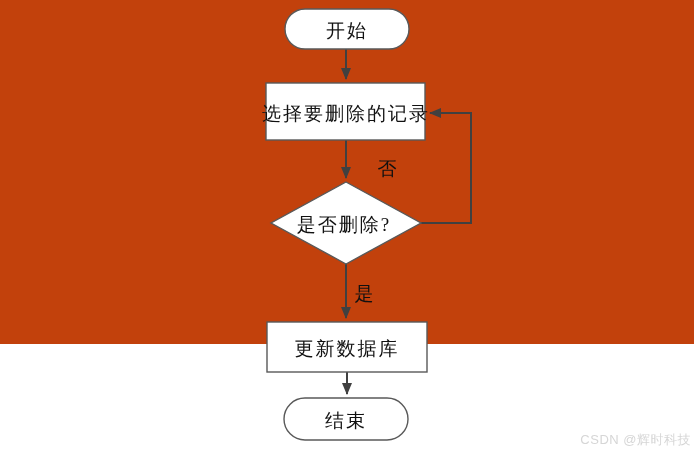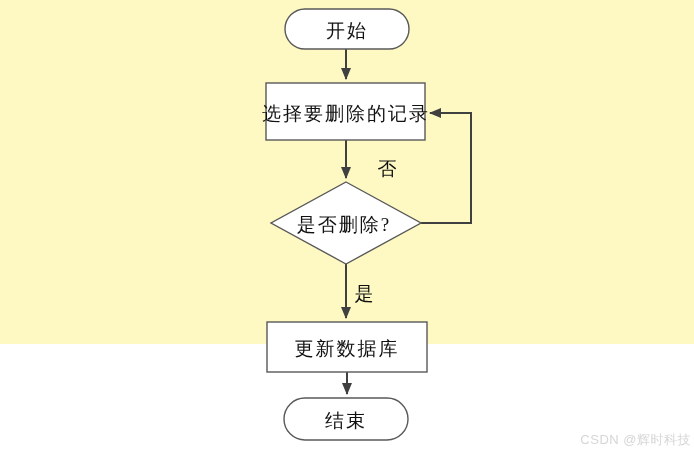--- a/index.html
+++ b/index.html
@@ -8,21 +8,21 @@
     background: #ffffff;
     width: 694px;
     height: 452px;
     overflow: hidden;
     font-family: "Liberation Serif", "DejaVu Serif", serif;
   }
   .canvas-wrap {
     position: relative;
     width: 694px;
     height: 344px;
-    background: #fef9c3;
+    background: #c2410c;
   }
   svg { display: block; }
   .node-shape {
     fill: #ffffff;
     stroke: #595959;
     stroke-width: 1.4;
   }
   .connector {
     fill: none;
     stroke: #404040;

